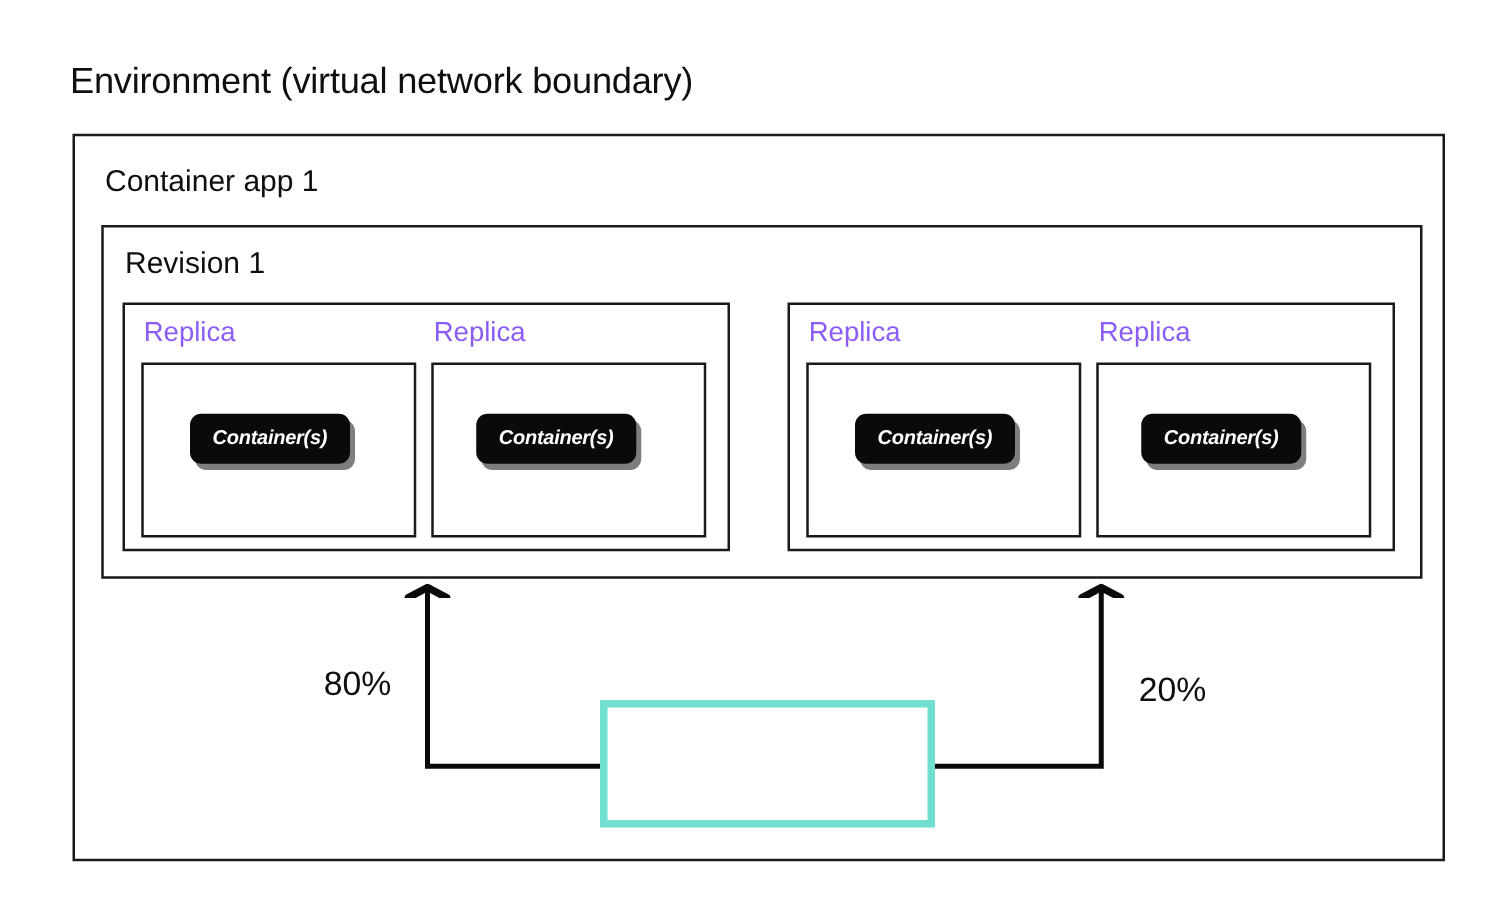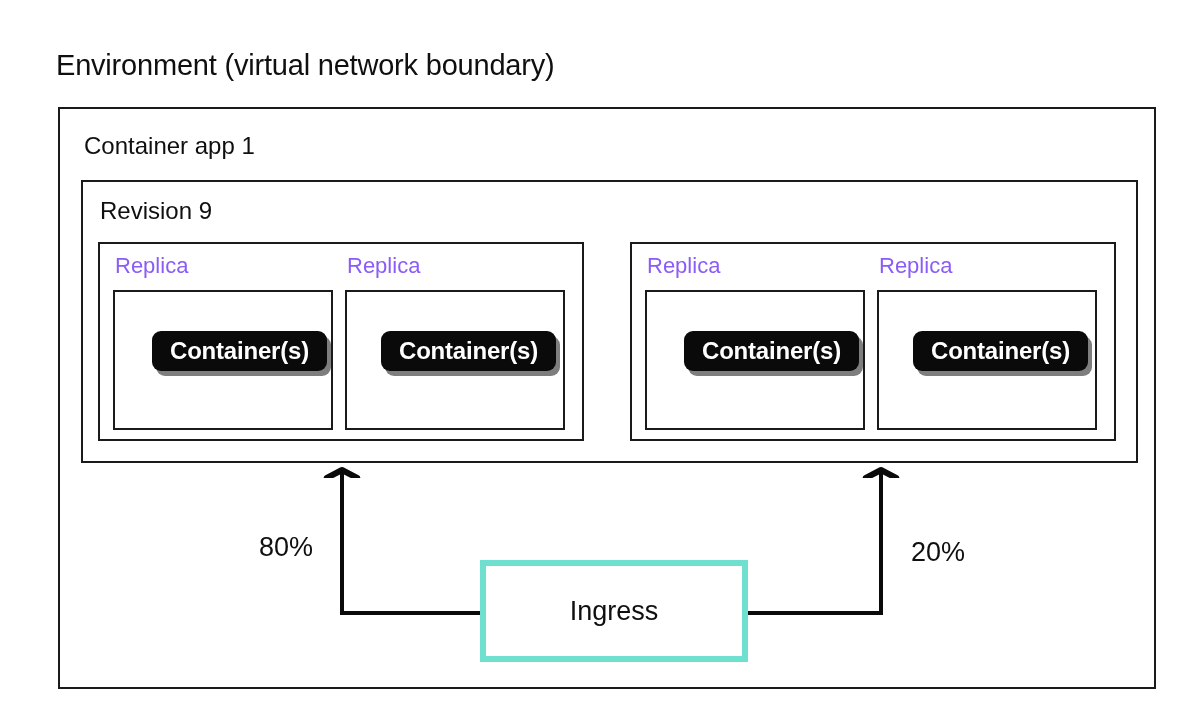--- a/index.html
+++ b/index.html
@@ -114,31 +114,32 @@
   #replica-label-3 { left: 647px; top: 253px; }
   #replica-label-4 { left: 879px; top: 253px; }
 
   
   .container-pill {
     position: absolute;
     height: 40px;
     border-radius: 9px;
     background: #0a0a0a;
     color: #ffffff;
-    font-size: 24px;
+    font-size: 16px;
     font-weight: bold;
     letter-spacing: -0.2px;
     display: flex;
     align-items: center;
     justify-content: center;
     padding: 0 18px;
     box-sizing: border-box;
     box-shadow: 4px 5px 0 0 rgba(115,115,115,0.92);
     white-space: nowrap;
     top: 331px;
+    font-style: italic;
   }
   #pill-1 { left: 152px; }
   #pill-2 { left: 381px; }
   #pill-3 { left: 684px; }
   #pill-4 { left: 913px; }
 
   
   #ingress-box {
     position: absolute;
     left: 480px;
@@ -189,21 +190,21 @@
 
 <div id="canvas">
 
   <div class="env-heading">Environment (virtual network boundary)</div>
 
   <div class="box" id="env-box"></div>
 
   <div class="box-label" id="app-label">Container app 1</div>
   <div class="box" id="app-box"></div>
 
-  <div class="box-label" id="rev1-label">Revision 9</div>
+  <div class="box-label" id="rev1-label">Revision 1</div>
   <div class="box" id="rev1-box"></div>
 
   <div class="box" id="rev2-box"></div>
 
   <div class="replica-label" id="replica-label-1">Replica</div>
   <div class="replica-box" id="replica-1"></div>
   <div class="container-pill" id="pill-1">Container(s)</div>
 
   <div class="replica-label" id="replica-label-2">Replica</div>
   <div class="replica-box" id="replica-2"></div>
@@ -226,15 +227,14 @@
 
     <path d="M 480,613 L 342,613 L 342,470" fill="none" stroke="#0a0a0a" stroke-width="4" marker-end="url(#arrowhead)"></path>
 
     <path d="M 748,613 L 881,613 L 881,470" fill="none" stroke="#0a0a0a" stroke-width="4" marker-end="url(#arrowhead)"></path>
   </svg>
 
   <div class="pct-label" id="pct-left">80%</div>
   <div class="pct-label" id="pct-right">20%</div>
 
   <div id="ingress-box"></div>
-  <div id="ingress-label">Ingress</div>
 
 </div>
 
 </body></html>

